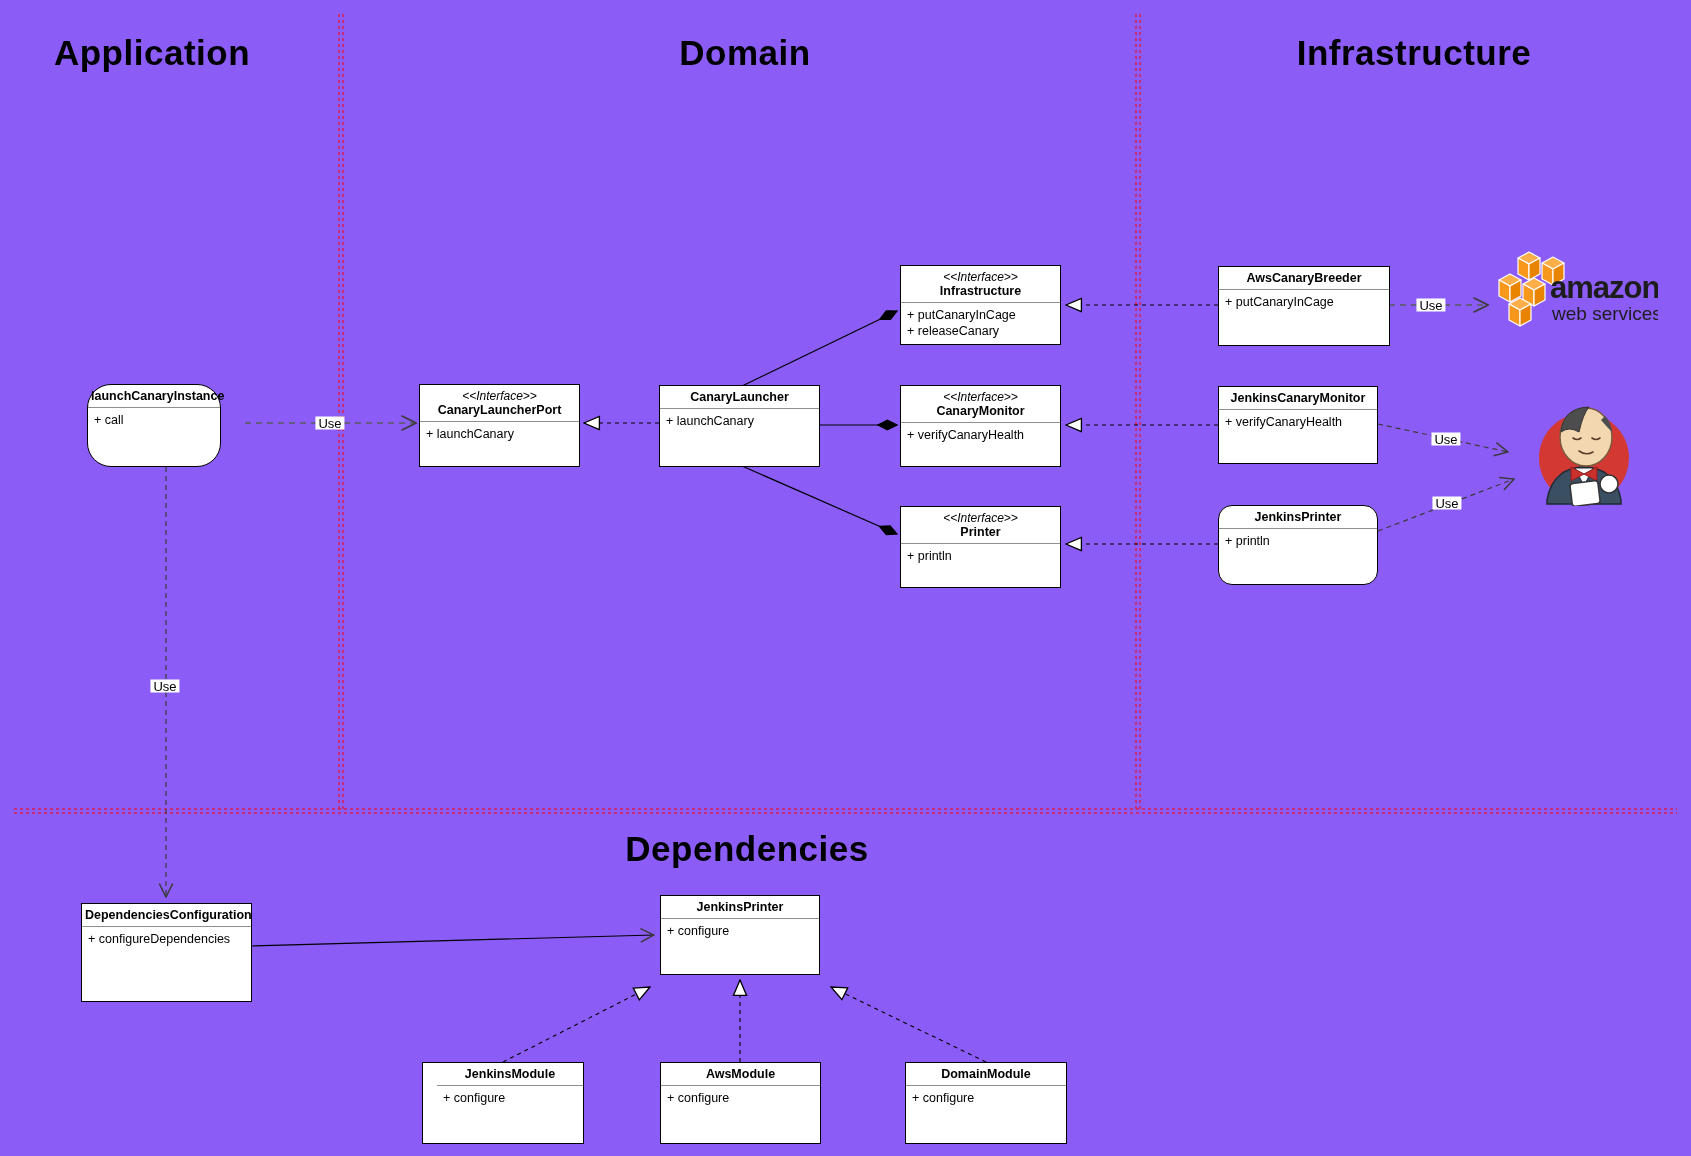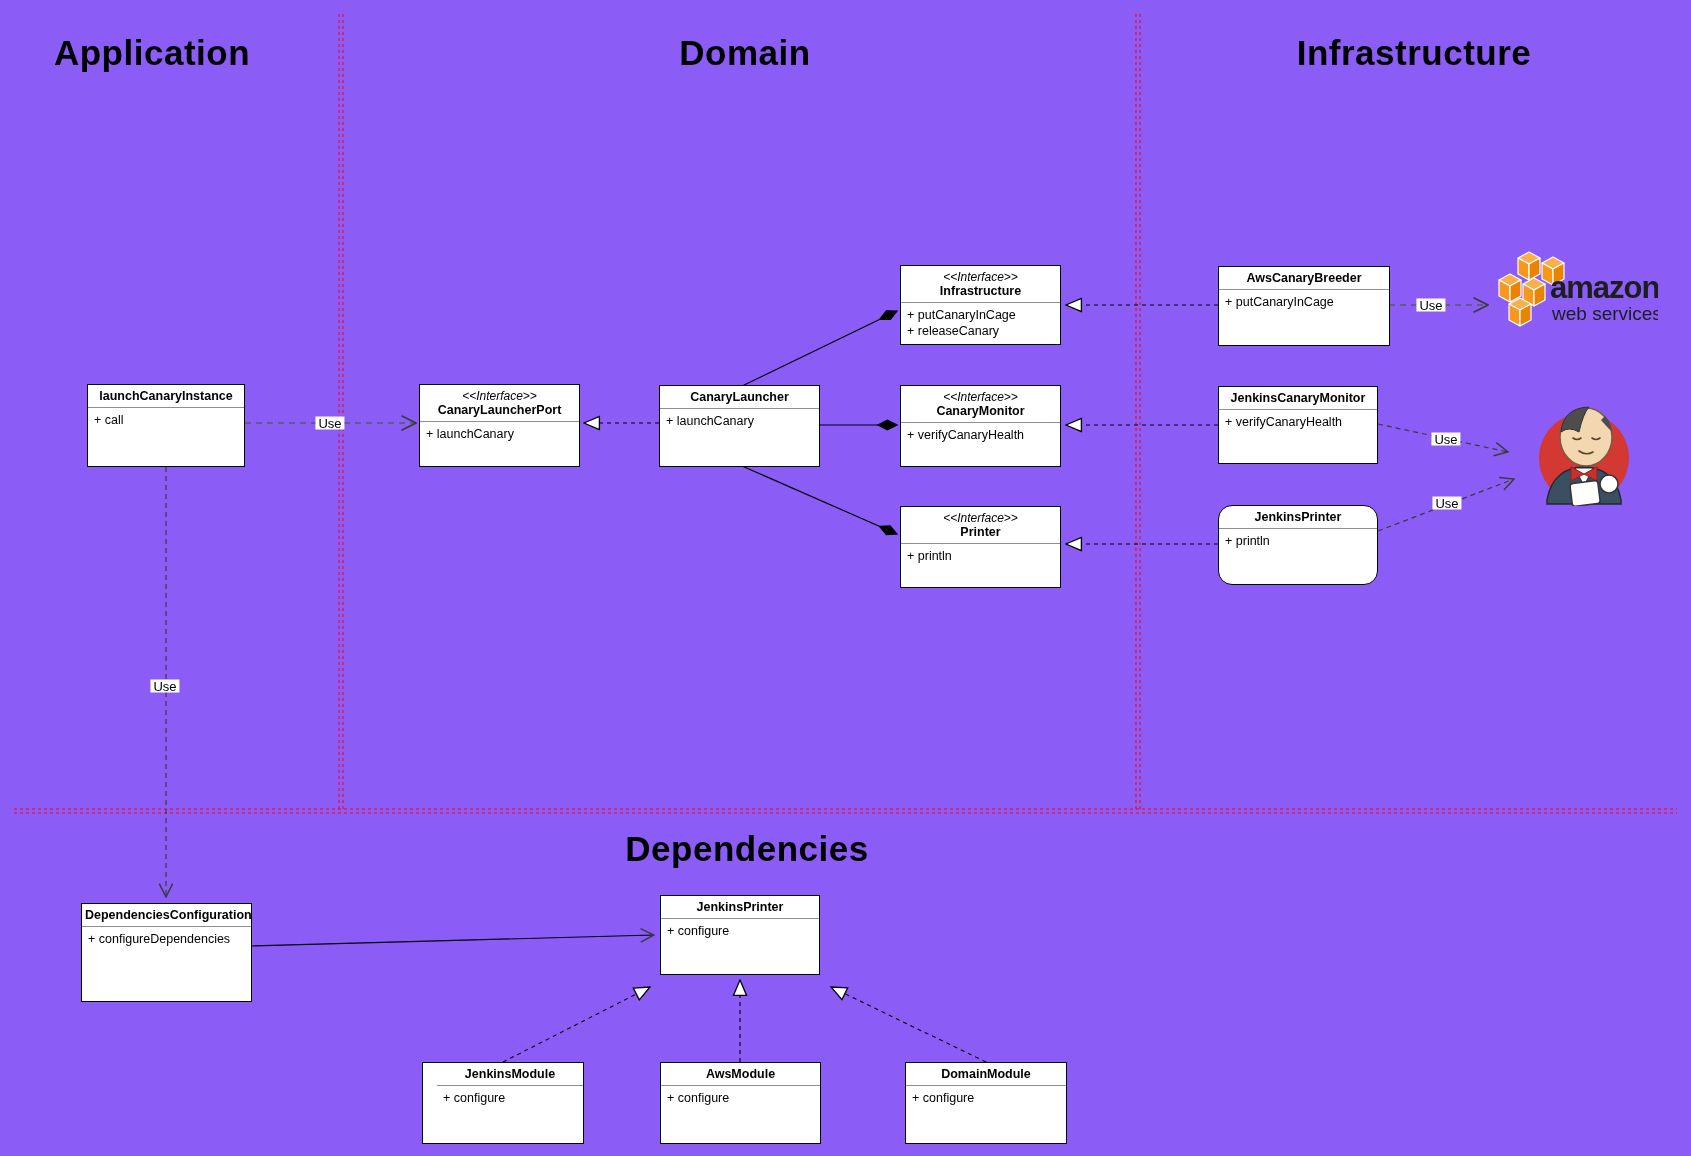--- a/index.html
+++ b/index.html
@@ -72,21 +72,21 @@
     <path d="M742,466 L897,534" stroke="#000" stroke-width="1.2" fill="none" marker-end="url(#fillDiamond)"></path>
 
     <path d="M252,946 L654,935" stroke="#000" stroke-width="1.2" fill="none" marker-end="url(#openArrow)"></path>
   </svg>
 
   <div class="layer-title" style="left:152px; top:33px;">Application</div>
   <div class="layer-title" style="left:745px; top:33px;">Domain</div>
   <div class="layer-title" style="left:747px; top:829px;">Dependencies</div>
   <div class="layer-title" style="left:1414px; top:33px;">Infrastructure</div>
 
-  <div class="uml-box" style="left:87px; top:384px; width:158px; height:83px;">
+  <div class="uml-box" style="left:87px; top:384px; width:134px; height:83px;border-radius:24px;">
     <div class="uml-title">
       <div class="uml-name">launchCanaryInstance</div>
     </div>
     <div class="uml-methods">
       <div class="uml-method">+ call</div>
     </div>
   </div>
 
   <div class="uml-box" style="left:419px; top:384px; width:161px; height:83px;">
     <div class="uml-title">

